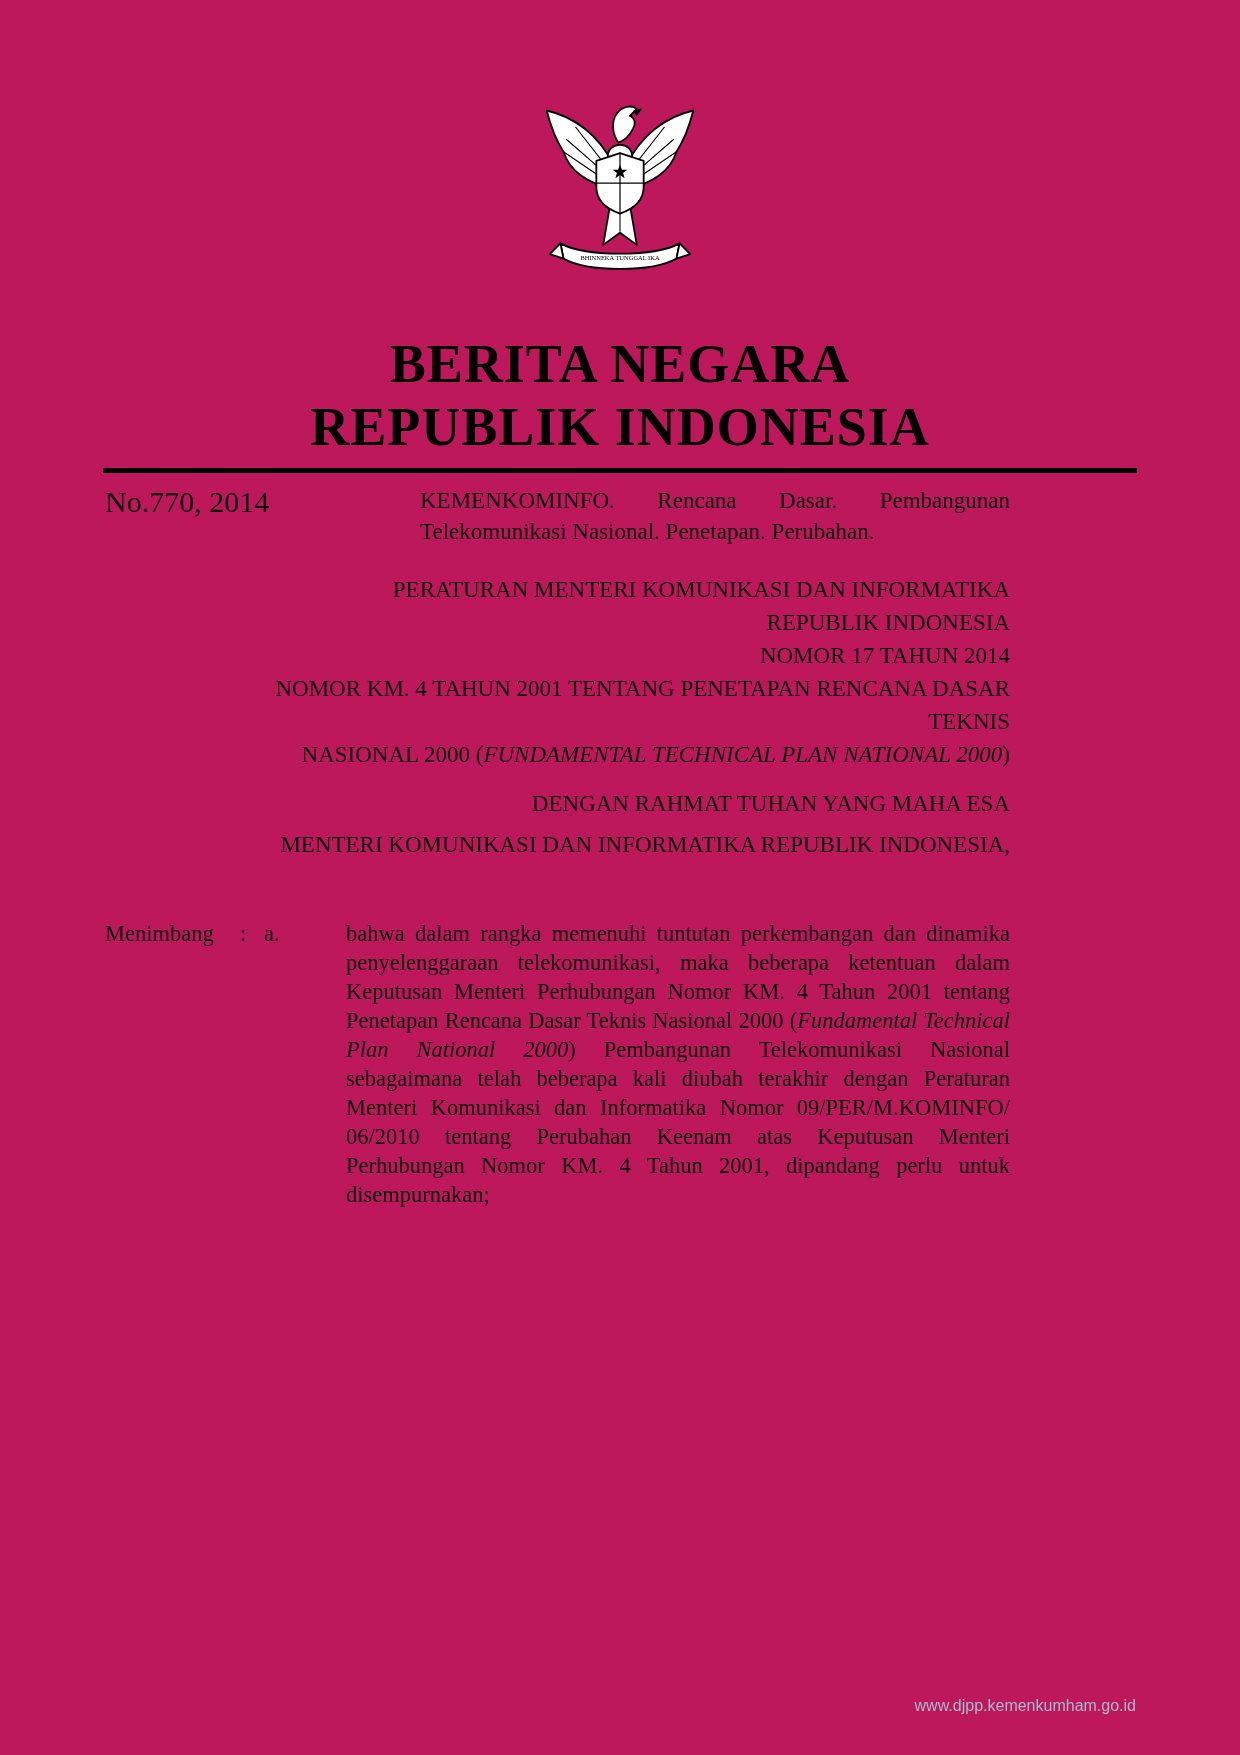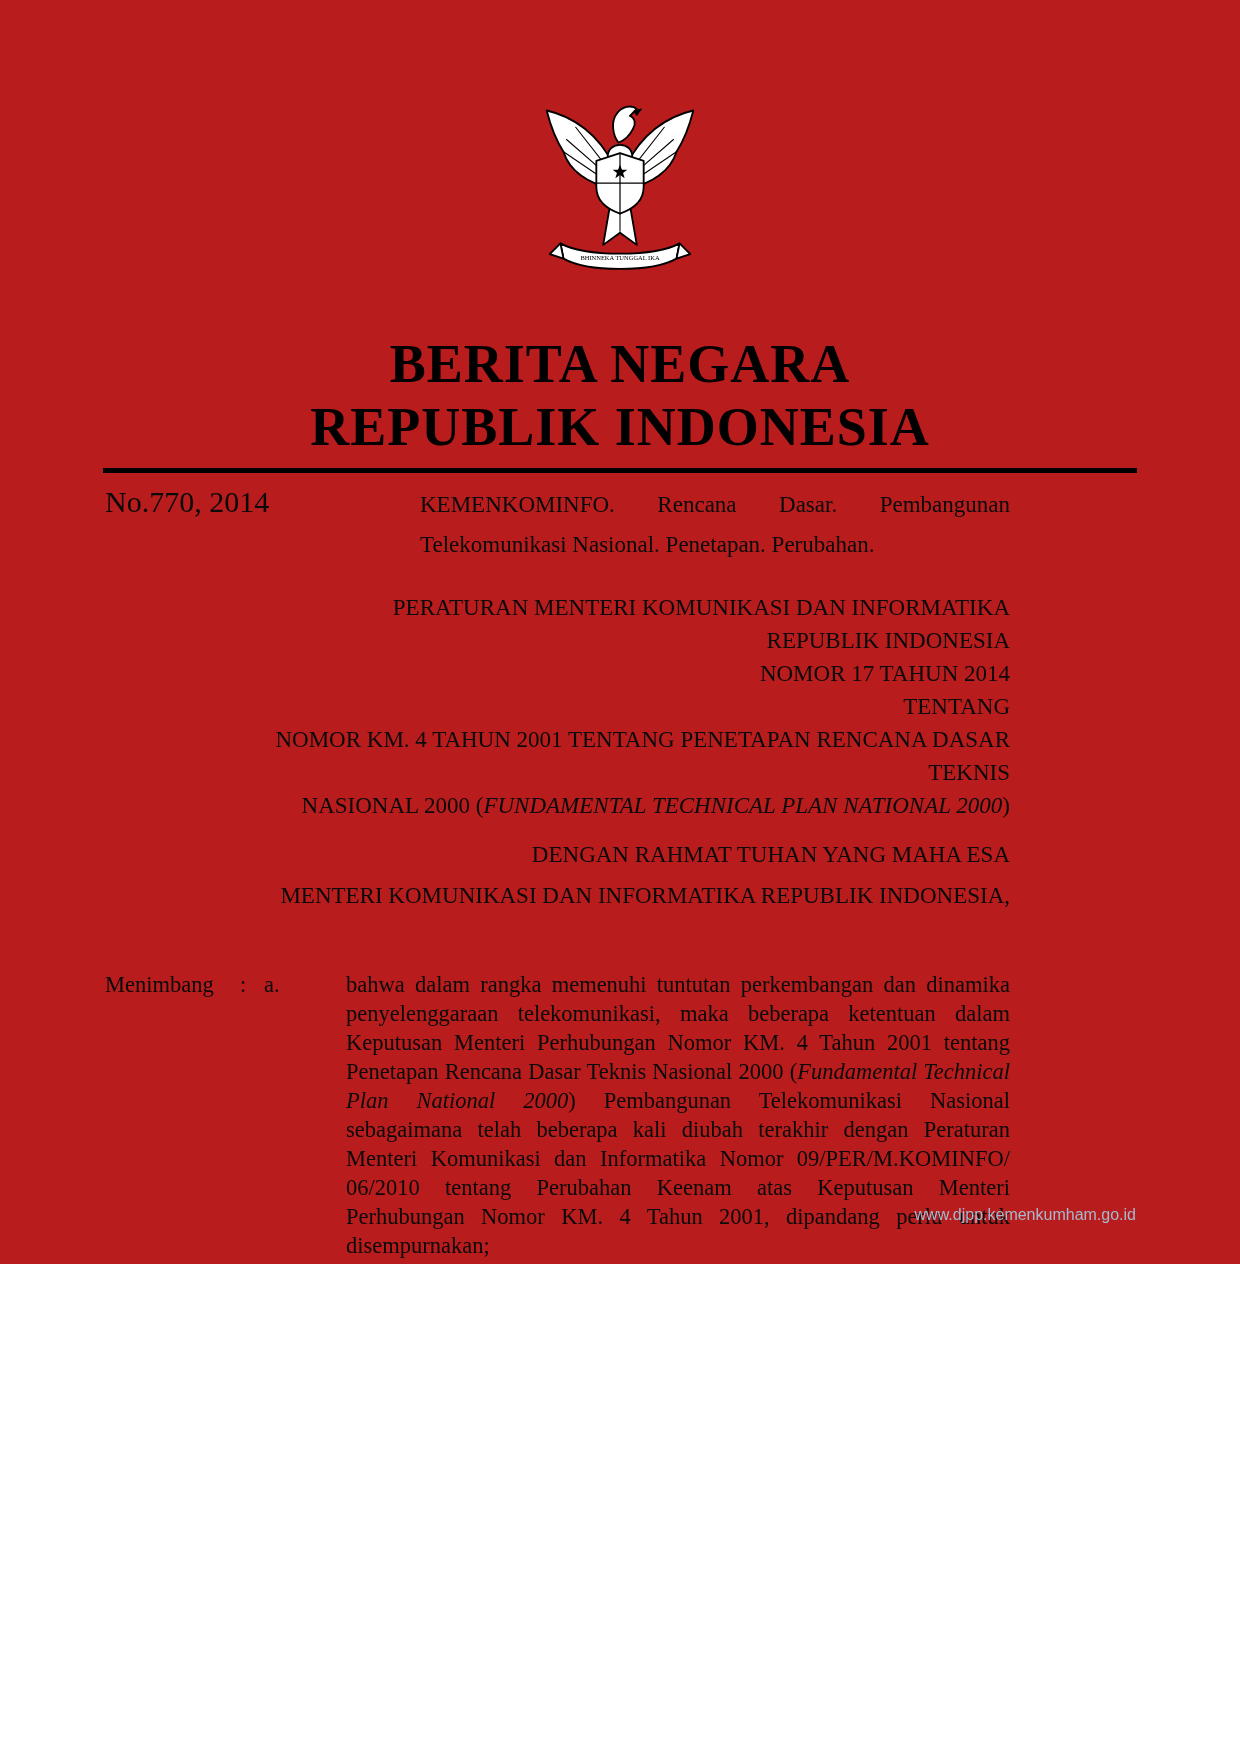--- a/index.html
+++ b/index.html
@@ -9,22 +9,22 @@
     width: 1240px;
     height: 1755px;
     font-family: "Liberation Serif", "DejaVu Serif", serif;
     color: #0a0a0a;
     position: relative;
     overflow: hidden;
   }
   .page {
     position: relative;
     width: 1240px;
-    height: 1264px;
-    background: #b91c1c;
+    height: 1755px;
+    background: #be185d;
   }
   .emblem-wrap {
     padding-top: 86px;
     text-align: center;
   }
   .emblem-wrap svg { display: inline-block; }
 
   .masthead {
     margin-top: 52px;
     text-align: center;
@@ -47,21 +47,21 @@
     align-items: flex-start;
   }
   .issue-number {
     font-size: 30px;
     line-height: 33px;
     white-space: nowrap;
   }
   .subject-abstract {
     width: 590px;
     font-size: 23px;
-    line-height: 40px;
+    line-height: 31px;
     text-align: justify;
   }
 
   .regulation {
     margin: 26px 230px 0 105px;
     text-align: right;
     font-size: 23px;
     line-height: 33px;
   }
   .regulation .line { display: block; }
@@ -140,21 +140,20 @@
 
   <div class="header-row">
     <div class="issue-number">No.770, 2014</div>
     <div class="subject-abstract">KEMENKOMINFO. Rencana Dasar. Pembangunan Telekomunikasi Nasional. Penetapan. Perubahan.</div>
   </div>
 
   <div class="regulation">
     <span class="line">PERATURAN MENTERI KOMUNIKASI DAN INFORMATIKA</span>
     <span class="line">REPUBLIK INDONESIA</span>
     <span class="line">NOMOR 17 TAHUN 2014</span>
-    <span class="line">TENTANG</span>
     <span class="line">NOMOR KM. 4 TAHUN 2001 TENTANG PENETAPAN RENCANA DASAR</span>
     <span class="line">TEKNIS</span>
     <span class="line"><span>NASIONAL 2000 (</span><em>FUNDAMENTAL TECHNICAL PLAN NATIONAL 2000</em><span>)</span></span>
     <span class="line gap-before">DENGAN RAHMAT TUHAN YANG MAHA ESA</span>
     <span class="line gap-before-sm">MENTERI KOMUNIKASI DAN INFORMATIKA REPUBLIK INDONESIA,</span>
   </div>
 
   <div class="considering">
     <div>Menimbang</div>
     <div>:</div>

